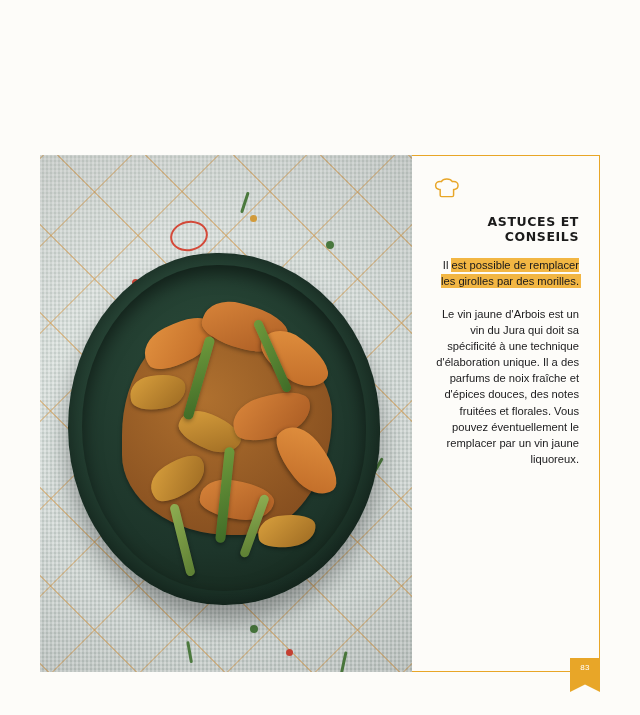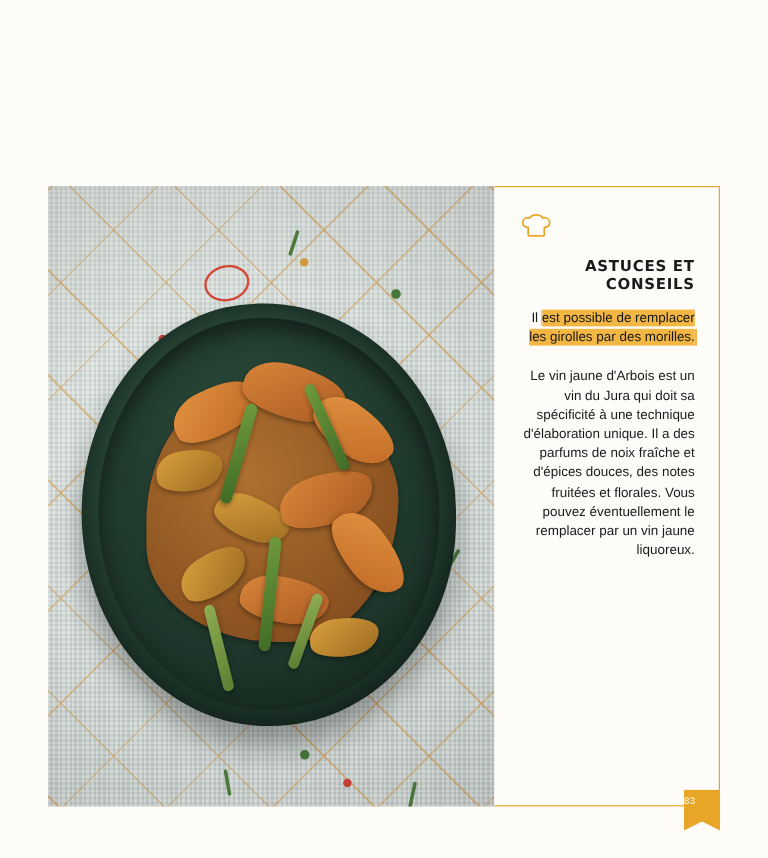--- a/index.html
+++ b/index.html
@@ -166,20 +166,21 @@
   
   .page-tag {
     position: absolute;
     left: 570px;
     top: 658px;
     width: 30px;
     height: 34px;
     background: #e8a628;
     color: #ffffff;
     font-size: 8px;
+    text-align: center;
     box-sizing: border-box;
     padding-top: 5px;
     clip-path: polygon(0 0, 100% 0, 100% 100%, 50% 78%, 0 100%);
     letter-spacing: .3px;
   }
 </style>
 </head>
 <body>
 
 <div class="page">

